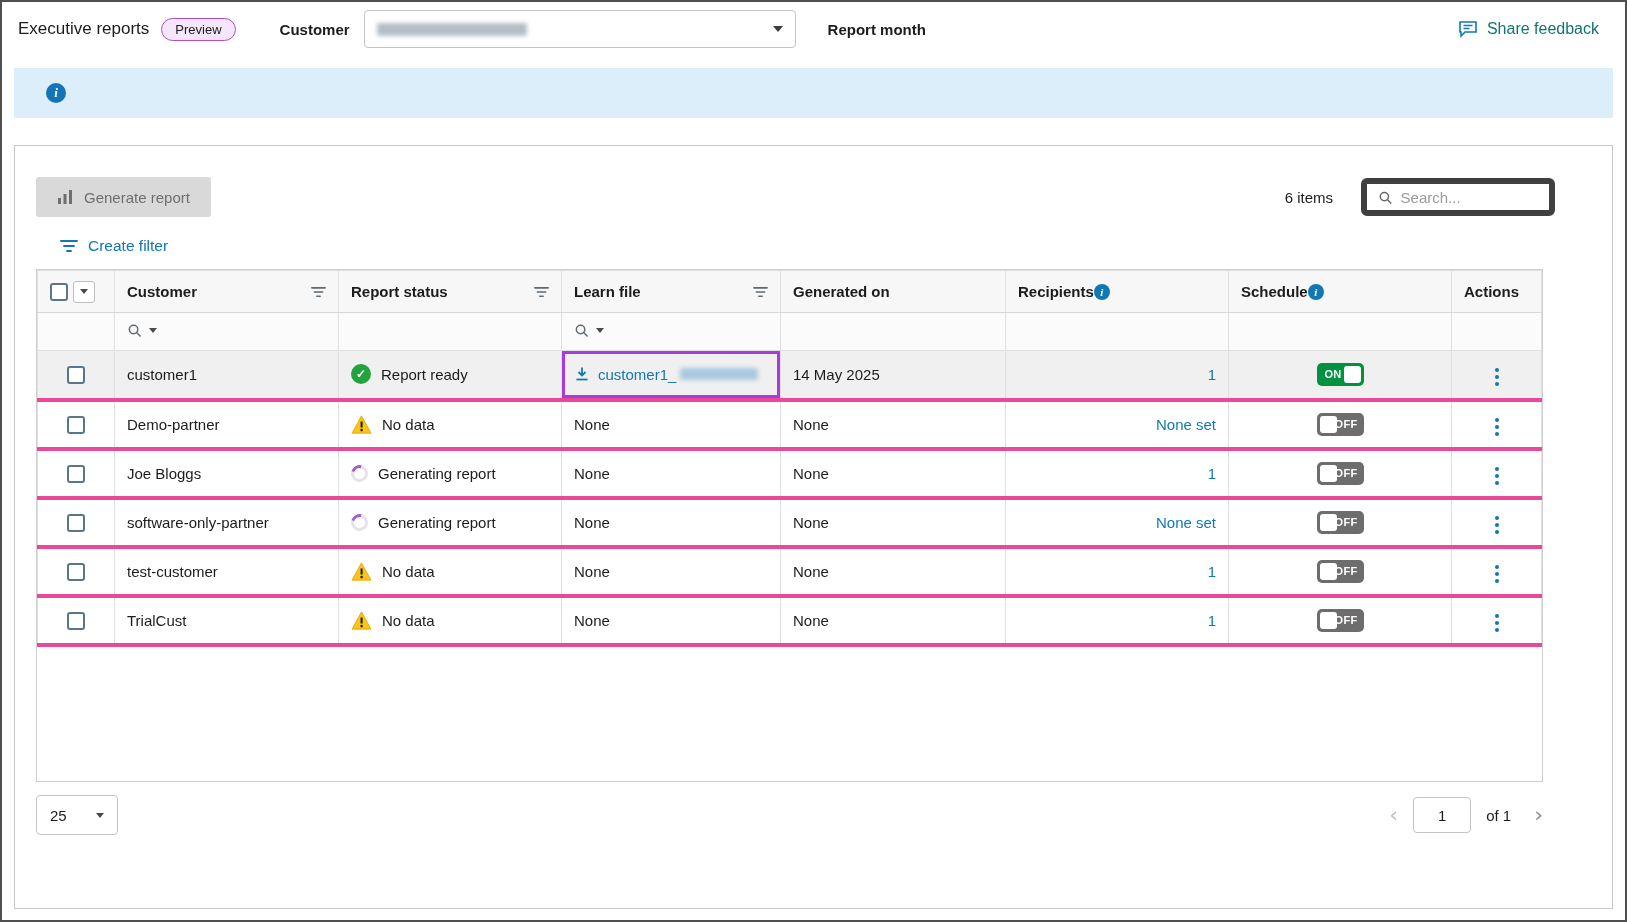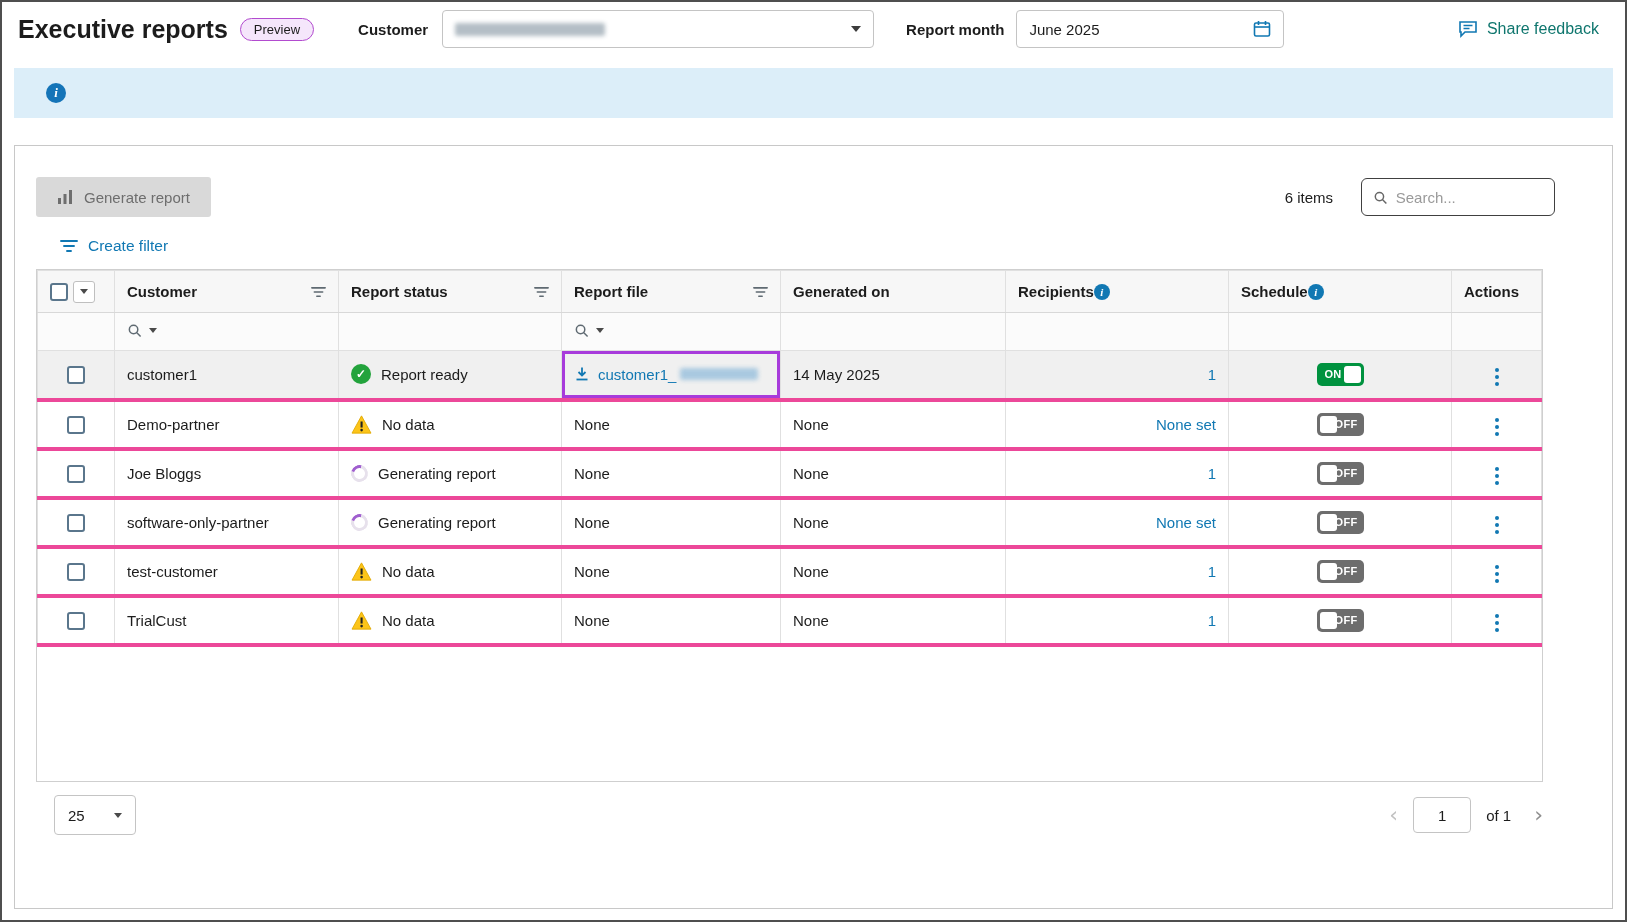--- a/index.html
+++ b/index.html
@@ -7,21 +7,21 @@
   body {
     font-family: "Liberation Sans", sans-serif;
     color: #1c1c1c;
     background: #fff;
     font-size: 15px;
   }
   .frame { width: 1627px; height: 922px; border: 2px solid #4f4f4f; background: #fff; overflow: hidden; }
 
   
   .topbar { height: 54px; display: flex; align-items: center; padding: 0 16px; background: #fff; }
-  .page-title { font-size: 25px; font-weight: 700; }
+  .page-title { font-size: 17px; font-weight: 400; }
   .badge { margin-left: 12px; font-size: 13px; border: 1px solid #b24bcf; background: #f5e6fb; border-radius: 12px; padding: 3px 13px; color: #1c1c1c; }
   .lbl { font-weight: 700; font-size: 15px; }
   .lbl-customer { margin-left: 44px; }
   .select {
     margin-left: 14px; width: 432px; height: 38px; border: 1px solid #c4c4c4; border-radius: 4px;
     display: flex; align-items: center; justify-content: space-between; padding: 0 12px; background: #fff; cursor: pointer;
   }
   .redacted { display: inline-block; width: 150px; height: 13px; background: #b4bec6; border-radius: 2px; filter: blur(2px); }
   .caret { width: 0; height: 0; border-left: 5px solid transparent; border-right: 5px solid transparent; border-top: 6px solid #3c3c3c; display: inline-block; }
   .caret.small { border-left-width: 4px; border-right-width: 4px; border-top-width: 5px; border-top-color: #4a4a4a; }
@@ -42,21 +42,21 @@
   .banner a { color: #1178b3; text-decoration: none; margin-left: 5px; }
 
   
   .card { margin: 27px 12px 13px; border: 1px solid #c8c8c8; height: 764px; padding: 0 21px; background: #fff; }
   .toolbar { margin-top: 31px; display: flex; align-items: center; }
   .btn-generate {
     display: inline-flex; align-items: center; gap: 11px; height: 40px; padding: 0 21px;
     background: #d9d9d9; border: none; border-radius: 3px; color: #6e6e6e; font-size: 15px; font-family: inherit; cursor: default;
   }
   .toolbar-right { margin-left: auto; display: flex; align-items: center; gap: 28px; margin-right: 36px; }
-  .searchbox { width: 194px; height: 38px; border: 1px solid #404040; border-radius: 6px; display: flex; align-items: center; padding: 0 11px; gap: 8px; background: #fff; }
+  .searchbox { width: 194px; height: 38px; border: 6px solid #404040; border-radius: 6px; display: flex; align-items: center; padding: 0 11px; gap: 8px; background: #fff; }
   .searchbox input { border: none; outline: none; width: 100%; font-size: 15px; font-family: inherit; color: #333; background: transparent; }
   .searchbox input::placeholder { color: #9a9a9a; }
   .create-filter { margin: 20px 0 0 24px; display: inline-flex; align-items: center; gap: 10px; color: #1178b3; font-size: 15.5px; cursor: pointer; text-decoration: none; }
 
   
   .table-wrap { margin-top: 13px; width: 1507px; height: 513px; border: 1px solid #cfcfcf; overflow: hidden; background: #fff; }
   table { width: 100%; border-collapse: collapse; table-layout: fixed; font-size: 15px; }
   th, td { border: 1px solid #e0e0e0; padding: 0 12px; vertical-align: middle; }
   thead tr.cols { height: 42px; background: #f7f7f7; }
   thead tr.cols th { text-align: left; font-weight: 700; border-bottom-color: #d8d8d8; }
@@ -97,21 +97,21 @@
   .toggle.off .t-label { right: 6px; }
   .toggle.off .knob { left: 3px; }
   .knob { position: absolute; top: 3px; width: 17px; height: 17px; background: #fff; border-radius: 3px; }
 
   td.c-act { text-align: center; }
   .dots { display: inline-flex; flex-direction: column; gap: 3px; align-items: center; cursor: pointer; padding: 4px; }
   .dots i { width: 4px; height: 4px; border-radius: 50%; background: #1178b3; }
 
   
   .pager { margin-top: 13px; width: 1507px; display: flex; align-items: center; }
-  .pagesize { width: 82px; height: 40px; border: 1px solid #c4c4c4; border-radius: 4px; display: flex; align-items: center; justify-content: space-between; padding: 0 13px; cursor: pointer; background: #fff; margin-left: 18px; }
+  .pagesize { width: 82px; height: 40px; border: 1px solid #c4c4c4; border-radius: 4px; display: flex; align-items: center; justify-content: space-between; padding: 0 13px; cursor: pointer; background: #fff; }
   .pager-right { margin-left: auto; display: flex; align-items: center; gap: 15px; }
   .chev { font-size: 22px; line-height: 1; cursor: pointer; user-select: none; font-family: "DejaVu Sans", sans-serif; }
   .chev.prev { color: #c2c2c2; }
   .chev.next { color: #8f8f8f; margin-left: 8px; }
   .page-input { width: 58px; height: 36px; border: 1px solid #c4c4c4; border-radius: 4px; text-align: center; font-size: 15px; font-family: inherit; color: #1c1c1c; }
 </style>
 </head>
 <body>
 
 <div class="frame">
@@ -120,28 +120,20 @@
     <h1 class="page-title">Executive reports</h1>
     <span class="badge">Preview</span>
 
     <span class="lbl lbl-customer">Customer</span>
     <div class="select">
       <span class="redacted"></span>
       <span class="caret"></span>
     </div>
 
     <span class="lbl lbl-month">Report month</span>
-    <div class="datefield">
-      <span>June 2025</span>
-      <svg width="18" height="18" viewBox="0 0 18 18">
-        <rect x="1.5" y="3" width="15" height="13" rx="1.5" fill="none" stroke="#1178b3" stroke-width="1.6"></rect>
-        <path d="M1.5 7h15" stroke="#1178b3" stroke-width="1.6"></path>
-        <path d="M5.5 1v4M12.5 1v4" stroke="#1178b3" stroke-width="1.6"></path>
-      </svg>
-    </div>
 
     <a class="feedback">
       <svg width="20" height="18" viewBox="0 0 20 18">
         <path d="M2 2h16v10H7l-4 4v-4H2z" fill="none" stroke="#1178b3" stroke-width="1.6"></path>
         <path d="M5.5 5.5h9M5.5 8.5h6" stroke="#1178b3" stroke-width="1.6"></path>
       </svg>
       <span>Share feedback</span>
     </a>
   </header>
 
@@ -212,21 +204,21 @@
             <th>
                 <div class="thflex">
                   <span>Report status</span>
               <svg width="15" height="12" viewBox="0 0 18 14">
                     <path d="M1 2h16M4 7h10M7 12h4" stroke="#5f6a72" stroke-width="1.9" stroke-linecap="round" fill="none"></path>
                   </svg>
                 </div>
               </th>
             <th>
                 <div class="thflex">
-                  <span>Report file</span>
+                  <span>Learn file</span>
               <svg width="15" height="12" viewBox="0 0 18 14">
                     <path d="M1 2h16M4 7h10M7 12h4" stroke="#5f6a72" stroke-width="1.9" stroke-linecap="round" fill="none"></path>
                   </svg>
                 </div>
               </th>
             <th><span>Generated on</span></th>
             <th>
                 <div class="thleft">
                   <span>Recipients</span>
                   <span class="info-sm">i</span>

